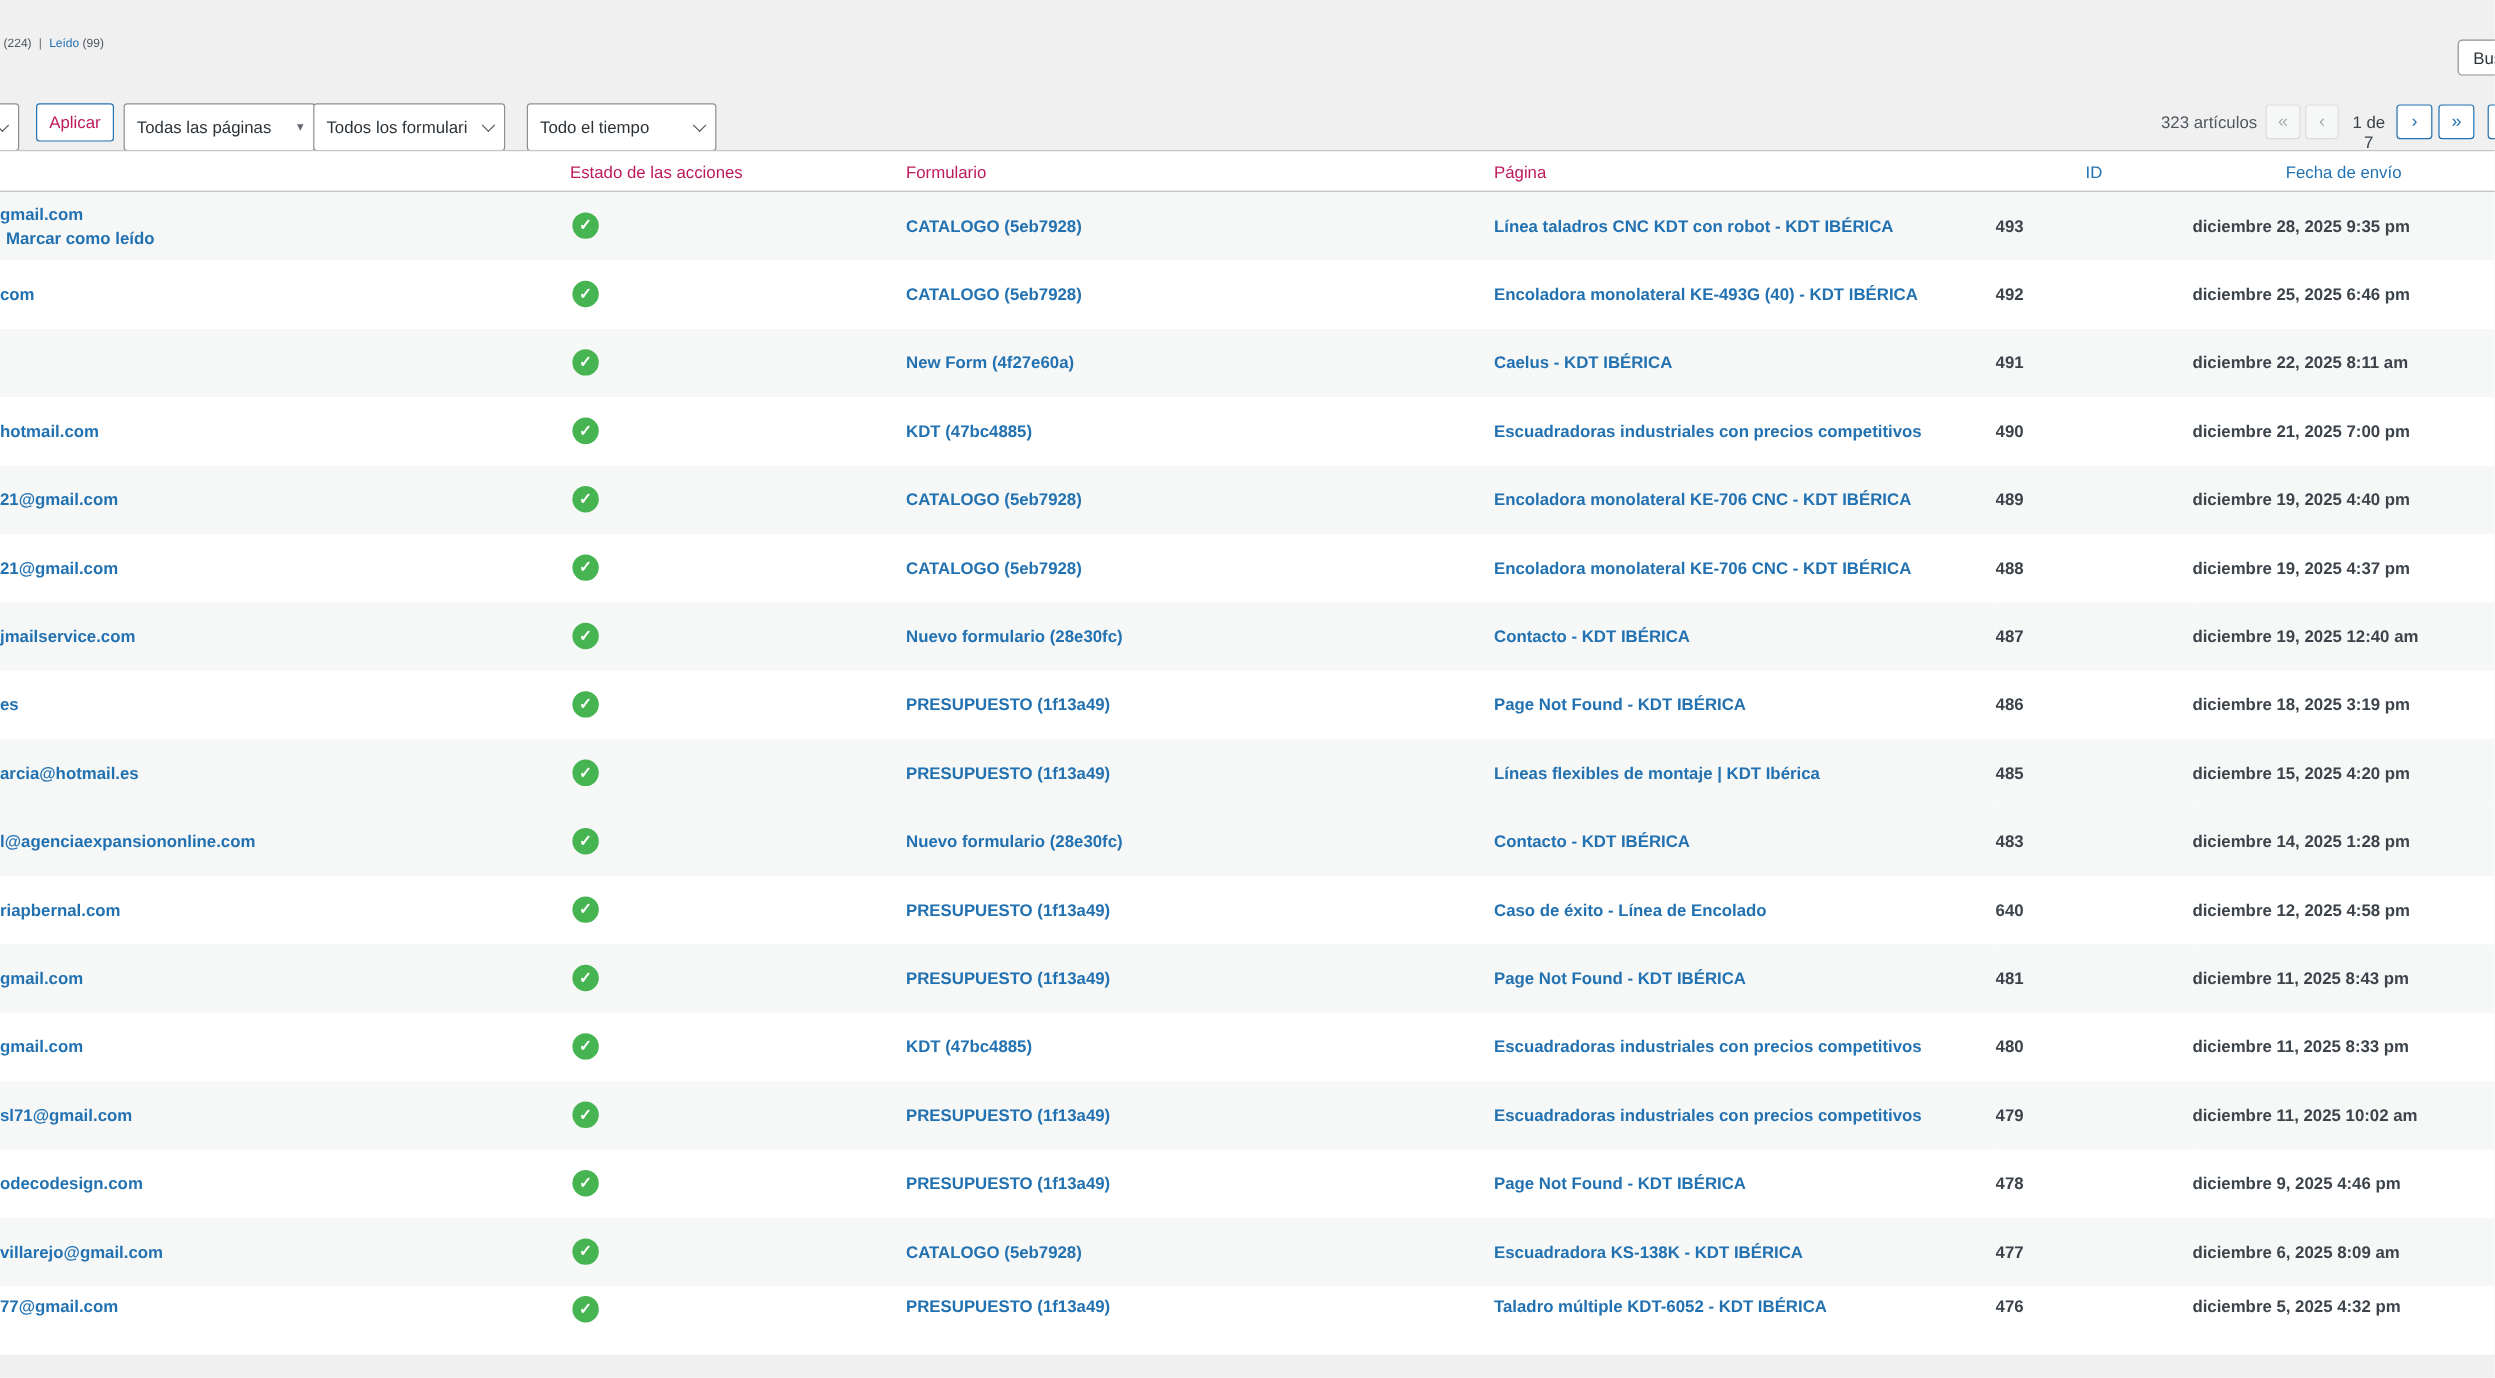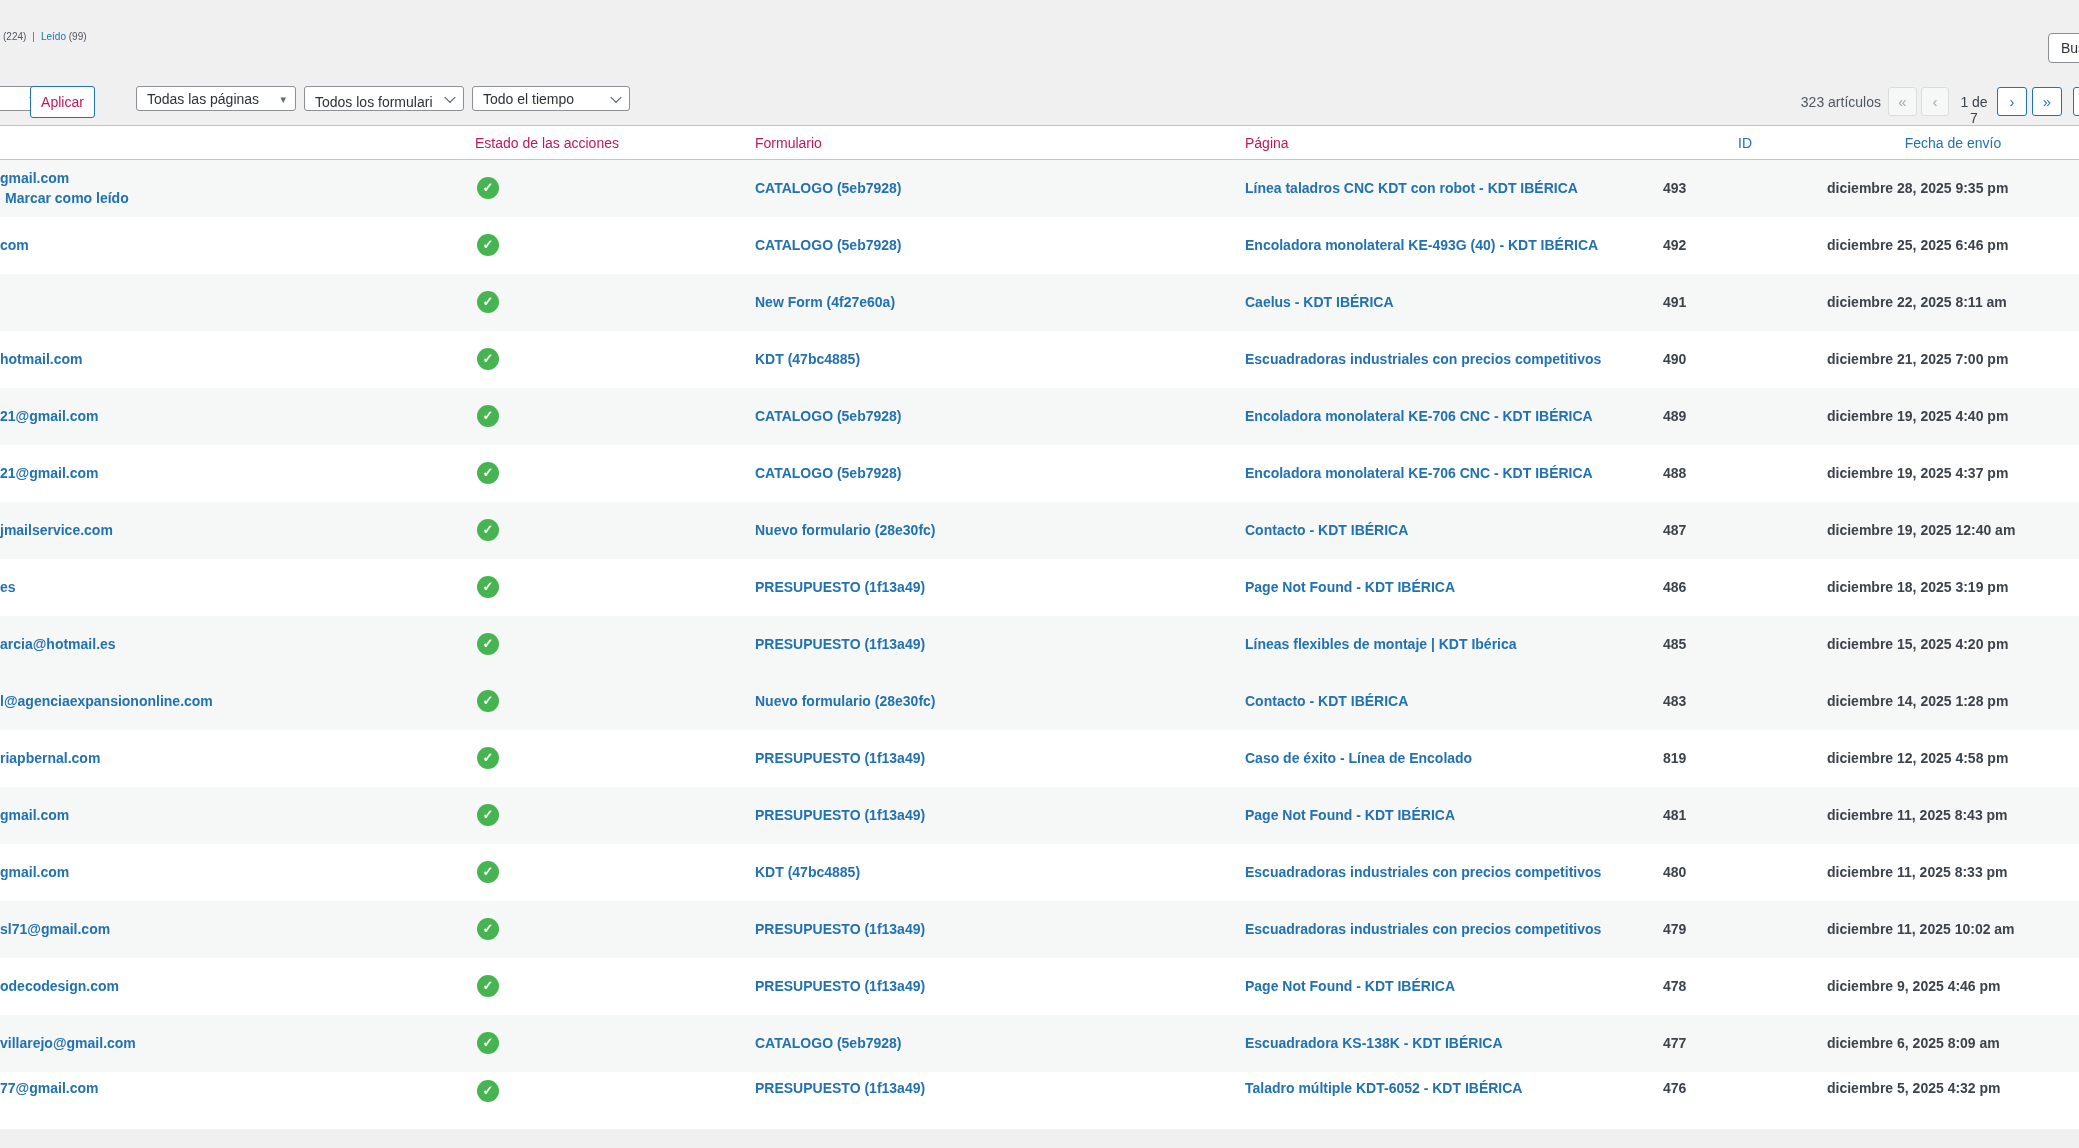--- a/index.html
+++ b/index.html
@@ -10,35 +10,35 @@
     font-family:"Liberation Sans", sans-serif; font-size:14px;
   }
   a { text-decoration:none; }
 
   
   .subsubsub { position:absolute; left:3px; top:31px; font-size:10px; color:#50575e; }
   .subsubsub .sep { margin:0 6px; color:#646970; }
   .subsubsub a { color:#2271b1; }
 
   
-  .ctrl { position:absolute; top:86px; height:25px; background:#fff;
+  .ctrl { position:absolute; top:86px; height:40px; background:#fff;
           border:1px solid #8c8f94; border-radius:3px; display:flex;
           align-items:center; padding:0 26px 0 10px; color:#2c3338; font-size:14px;
-          white-space:nowrap; overflow:hidden;margin-left:33px; }
+          white-space:nowrap; overflow:hidden; }
   .chev { position:absolute; right:9px; top:50%; width:8px; height:8px;
           border-right:1.5px solid #50575e; border-bottom:1.5px solid #50575e;
           transform:translateY(-70%) rotate(45deg); }
   .tri  { position:absolute; right:9px; top:50%; transform:translateY(-50%);
           font-size:11px; color:#646970; }
   .bulk-select { left:-62px; width:78px; }
   .apply-btn { position:absolute; left:30px; top:86px; height:32px; width:65px;
           background:#fff; border:1px solid #2271b1; border-radius:3px;
           color:#be185d; font-size:14px; display:flex; align-items:center; justify-content:center; }
   .sel-pages { left:103px; width:160px; }
-  .sel-forms { left:271px; width:160px;align-items:flex-end; }
+  .sel-forms { left:261px; width:160px; }
   .sel-time  { left:439px; width:158px; }
 
   .displaying-num { position:absolute; top:94px; right:198px; color:#50575e; font-size:14px; }
   .pg-btn { position:absolute; top:87px; height:29px; border-radius:3px;
           display:flex; align-items:center; justify-content:center;
           font-size:15px; line-height:1; }
   .pg-disabled { background:#f6f7f7; border:1px solid #dcdcde; color:#a7aaad; }
   .pg-active   { background:#fff; border:1px solid #2271b1; color:#2271b1; }
   .pg-first { left:1888px; width:29px; }
   .pg-prev  { left:1921px; width:28px; }
@@ -204,21 +204,21 @@
         <td><a href="#">Nuevo formulario (28e30fc)</a></td>
         <td><a href="#">Contacto - KDT IBÉRICA</a></td>
         <td><span>483</span></td>
         <td><span>diciembre 14, 2025 1:28 pm</span></td>
       </tr>
       <tr class="even">
         <td><a href="#">riapbernal.com</a></td>
         <td><span class="status-check">✓</span></td>
         <td><a href="#">PRESUPUESTO (1f13a49)</a></td>
         <td><a href="#">Caso de éxito - Línea de Encolado</a></td>
-        <td><span>819</span></td>
+        <td><span>640</span></td>
         <td><span>diciembre 12, 2025 4:58 pm</span></td>
       </tr>
       <tr class="odd">
         <td><a href="#">gmail.com</a></td>
         <td><span class="status-check">✓</span></td>
         <td><a href="#">PRESUPUESTO (1f13a49)</a></td>
         <td><a href="#">Page Not Found - KDT IBÉRICA</a></td>
         <td><span>481</span></td>
         <td><span>diciembre 11, 2025 8:43 pm</span></td>
       </tr>

